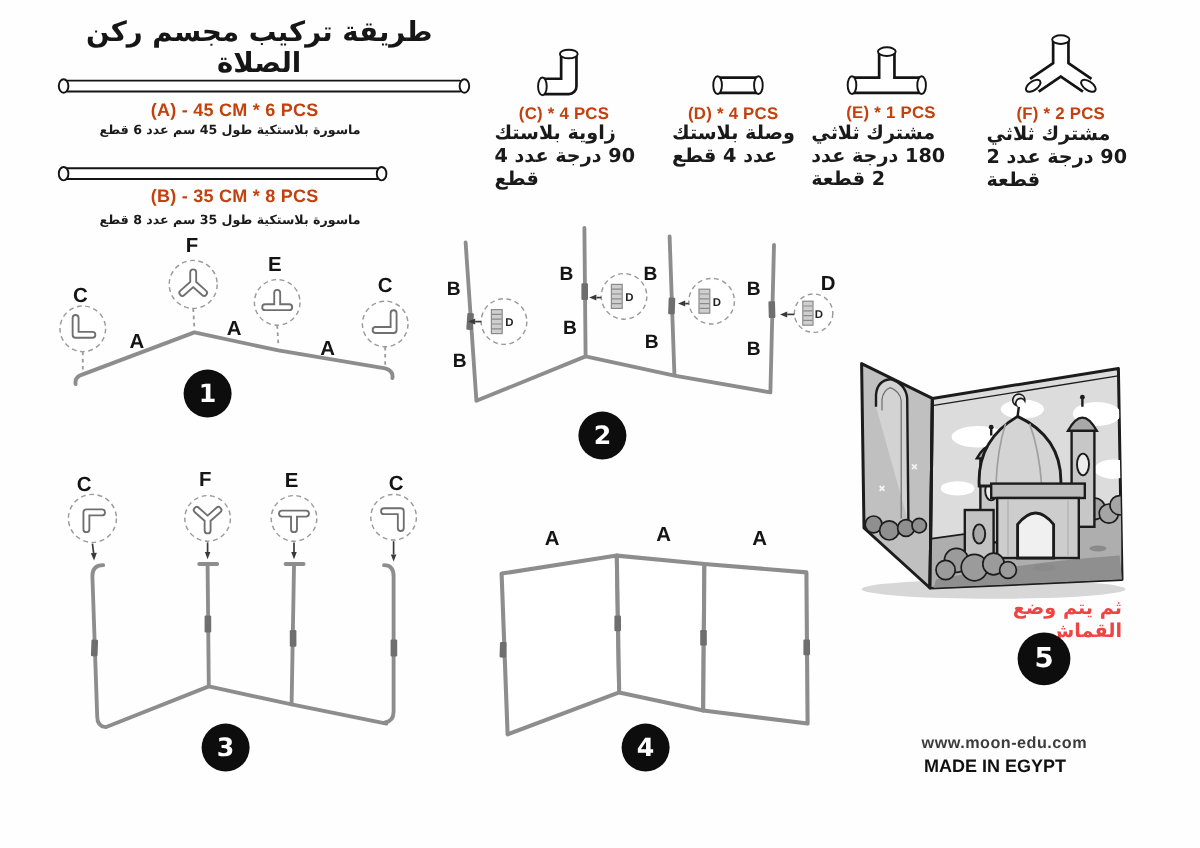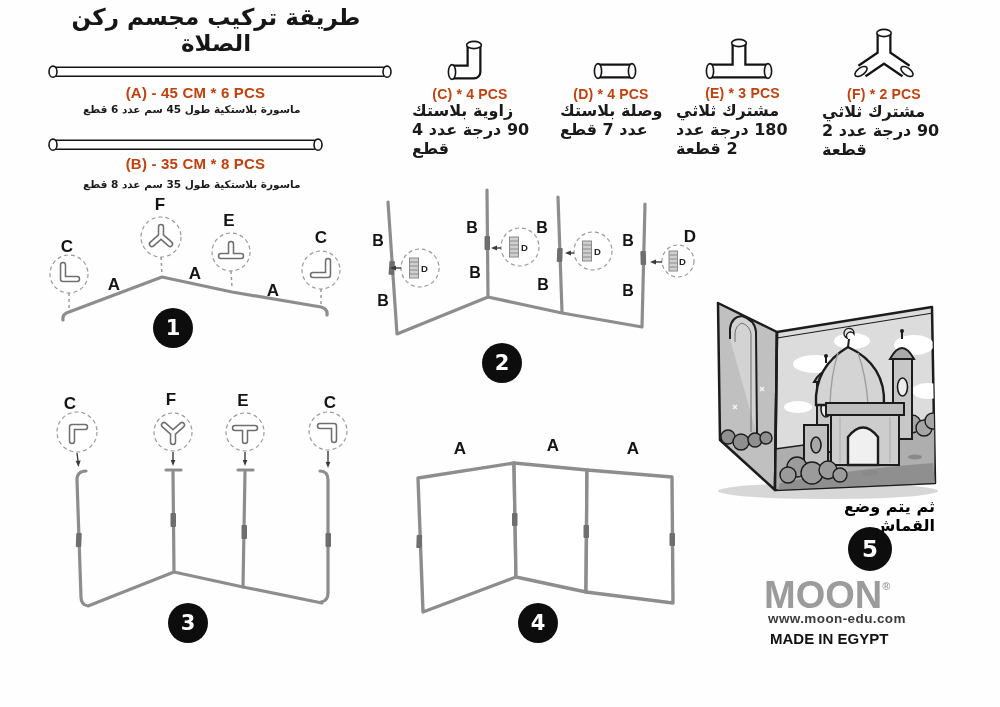--- a/index.html
+++ b/index.html
@@ -1,20 +1,20 @@
 <!DOCTYPE html>
 <html><head>
 <meta charset="utf-8">
 <style>
   html,body{margin:0;padding:0;background:#ffffff;}
   .sheet{position:relative;width:1000px;height:707px;background:#fefefe;overflow:hidden;
          font-family:"Liberation Sans",sans-serif;color:#111;}
   .abs{position:absolute;}
   .arabic{font-family:"DejaVu Sans",sans-serif;direction:rtl;font-weight:bold;}
-  .title{left:70px;top:4px;width:292px;text-align:center;font-size:23px;color:#161616;}
+  .title{left:70px;top:14px;width:292px;text-align:center;font-size:23px;color:#161616;}
   .plabel{position:absolute;font-weight:bold;font-size:15px;text-align:center;color:#c2410c;letter-spacing:.2px;}
   .plabel.small{font-size:14px;}
   .pdesc{position:absolute;font-size:10.5px;text-align:left;color:#1a1a1a;}
   .pdesc.tiny{font-size:16px;}
   .badge{position:absolute;background:#0d0d0d;color:#fff;border-radius:50%;
          display:flex;align-items:center;justify-content:center;
          font-family:"DejaVu Sans",sans-serif;font-weight:bold;}
   .b40{width:40px;height:40px;font-size:21px;}
   .b44{width:44px;height:44px;font-size:23px;}
   svg{position:absolute;overflow:visible;}
@@ -30,21 +30,21 @@
   .mini-o{stroke:#6f6f6f;stroke-width:6.5;fill:none;stroke-linecap:round;stroke-linejoin:round;}
   .mini-i{stroke:#ffffff;stroke-width:3.4;fill:none;stroke-linecap:round;stroke-linejoin:round;}
   .dash{stroke:#9a9a9a;stroke-width:1.5;stroke-dasharray:3 3;fill:none;}
   .coupler{fill:#6e6e6e;}
   .arrow{stroke:#3a3a3a;stroke-width:1.4;fill:none;}
   .ahead{fill:#3a3a3a;stroke:none;}
   .footer-brand{left:764px;top:574px;font-size:38px;font-weight:bold;color:#9b9b9b;letter-spacing:0px;}
   .footer-reg{font-size:11px;vertical-align:18px;color:#9b9b9b;}
   .footer-site{left:768px;top:611px;font-size:13.5px;color:#3c3c3c;letter-spacing:.4px;font-weight:bold;}
   .footer-origin{left:770px;top:630px;font-size:15px;font-weight:bold;color:#111;}
-  .caption5{left:785px;top:497px;width:150px;text-align:right;font-size:16px;color:#000000;}
+  .caption5{left:785px;top:497px;width:150px;text-align:right;font-size:16px;color:#ef4444;}
 </style>
 </head>
 <body>
 
 <div class="sheet">
 
   <div class="abs title arabic">طريقة تركيب مجسم ركن الصلاة</div>
 
   <svg style="left:45px;top:64px" width="350" height="16" viewBox="0 0 350 16">
     <rect x="7" y="3.2" width="335" height="9" rx="4" fill="#fff" stroke="#141414" stroke-width="1.6"></rect>
@@ -71,30 +71,30 @@
   <div class="plabel small" style="left:425px;top:86px;width:90px">(C)  * 4 PCS</div>
   <div class="pdesc tiny arabic" style="left:412px;top:101px;width:118px">زاوية بلاستك 90 درجة عدد 4 قطع</div>
 
   <svg style="left:589px;top:59px" width="52" height="24" viewBox="0 0 52 24">
     <path class="tube-o" d="M 9,12 L 43,12"></path>
     <path class="tube-i" d="M 9,12 L 43,12"></path>
     <ellipse class="cap" cx="9" cy="12" rx="3.6" ry="7.4"></ellipse>
     <ellipse class="cap" cx="43" cy="12" rx="3.6" ry="7.4"></ellipse>
   </svg>
   <div class="plabel small" style="left:566px;top:86px;width:90px">(D)  * 4 PCS</div>
-  <div class="pdesc tiny arabic" style="left:560px;top:101px;width:105px">وصلة بلاستك عدد 7 قطع</div>
+  <div class="pdesc tiny arabic" style="left:560px;top:101px;width:105px">وصلة بلاستك عدد 4 قطع</div>
 
   <svg style="left:700px;top:31px" width="78" height="54" viewBox="0 0 78 54">
     <path class="tube-o" d="M 10,40 L 68,40 M 39,40 L 39,13"></path>
     <path class="tube-i" d="M 10,40 L 68,40 M 39,40 L 39,13"></path>
     <ellipse class="cap" cx="10" cy="40" rx="3.6" ry="7.4"></ellipse>
     <ellipse class="cap" cx="68" cy="40" rx="3.6" ry="7.4"></ellipse>
     <ellipse class="cap" cx="39" cy="12" rx="7.4" ry="3.6"></ellipse>
   </svg>
-  <div class="plabel small" style="left:700px;top:85px;width:85px">(E)  * 3 PCS</div>
+  <div class="plabel small" style="left:700px;top:85px;width:85px">(E)  * 1 PCS</div>
   <div class="pdesc tiny arabic" style="left:676px;top:101px;width:125px">مشترك ثلاثي 180 درجة عدد 2 قطعة</div>
 
   <svg style="left:845px;top:25px" width="78" height="60" viewBox="0 0 78 60">
     <path class="tube-o" d="M 39,31 L 39,9 M 39,31 L 17,46 M 39,31 L 61,46"></path>
     <path class="tube-i" d="M 39,31 L 39,9 M 39,31 L 17,46 M 39,31 L 61,46"></path>
     <ellipse class="cap" cx="39" cy="8" rx="7.2" ry="3.6"></ellipse>
     <ellipse class="cap" cx="16" cy="46.5" rx="3.6" ry="7" transform="rotate(55 16 46.5)"></ellipse>
     <ellipse class="cap" cx="62" cy="46.5" rx="3.6" ry="7" transform="rotate(-55 62 46.5)"></ellipse>
   </svg>
   <div class="plabel small" style="left:840px;top:86px;width:88px">(F)  * 2 PCS</div>
@@ -325,17 +325,16 @@
       </g>
       <ellipse cx="170" cy="186" rx="9" ry="3" fill="#8a8a8a"></ellipse>
       <ellipse cx="215" cy="170" rx="7" ry="2.5" fill="#8a8a8a"></ellipse>
     </g>
     <line x1="77" y1="51" x2="233" y2="26" stroke="#1c1c1c" stroke-width="1.2"></line>
     <line x1="77" y1="45" x2="75" y2="203" stroke="#1c1c1c" stroke-width="2.5"></line>
   </svg>
   <div class="abs caption5 arabic">ثم يتم وضع القماش</div>
   <div class="badge b44" style="left:848px;top:527px">5</div>
 
-  <div class="abs footer-brand"><span>MOON</span><span class="footer-reg">®</span></div>
   <div class="abs footer-site">www.moon-edu.com</div>
   <div class="abs footer-origin">MADE IN EGYPT</div>
 
 </div>
 
 </body></html>

